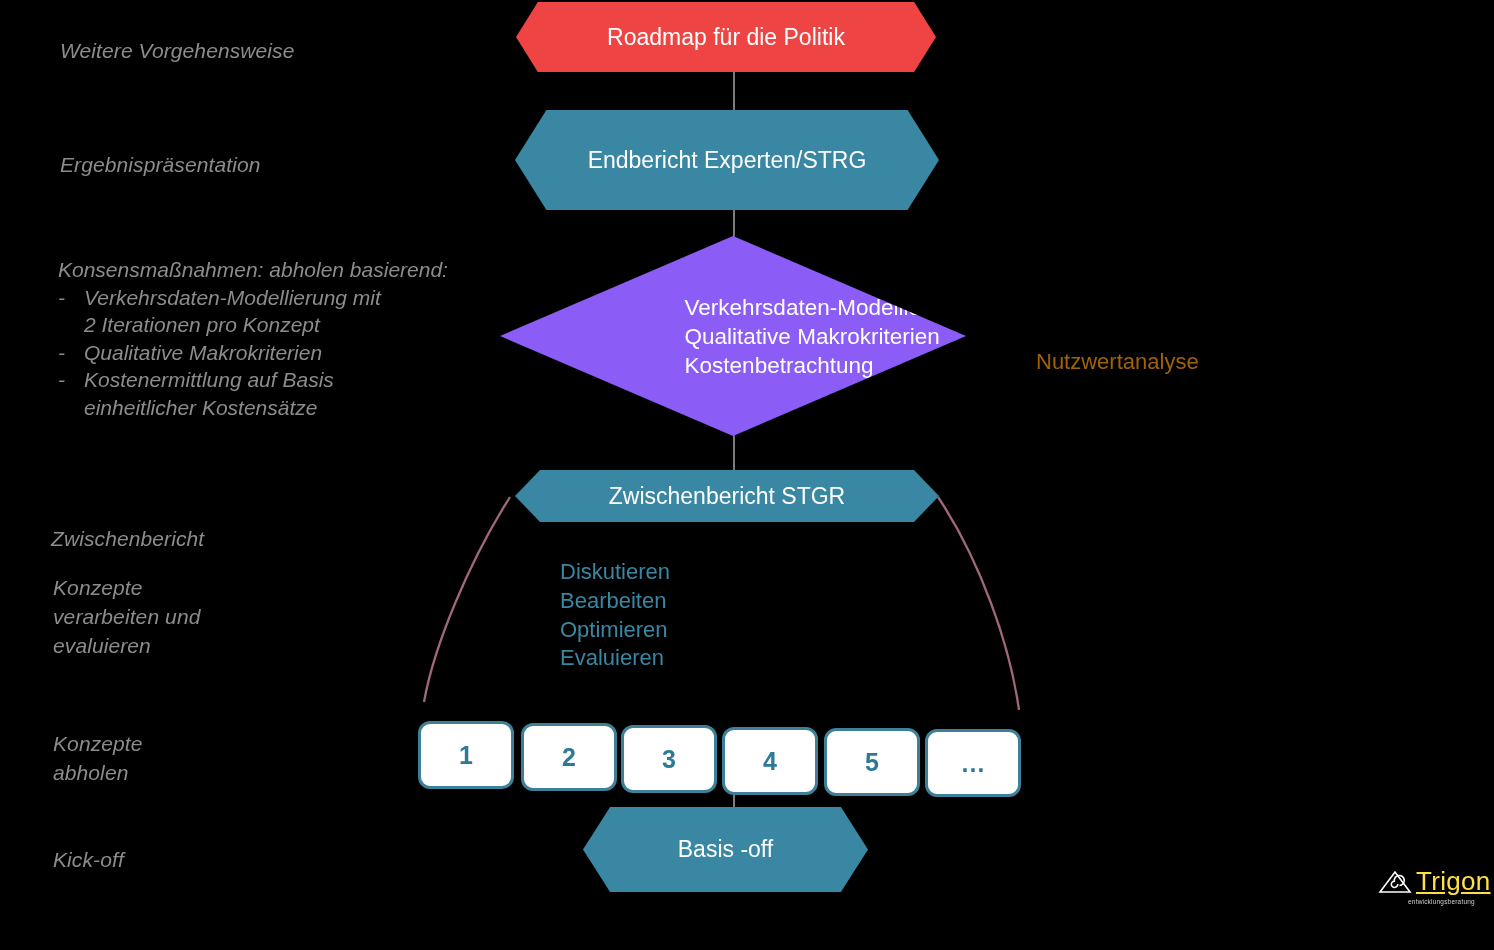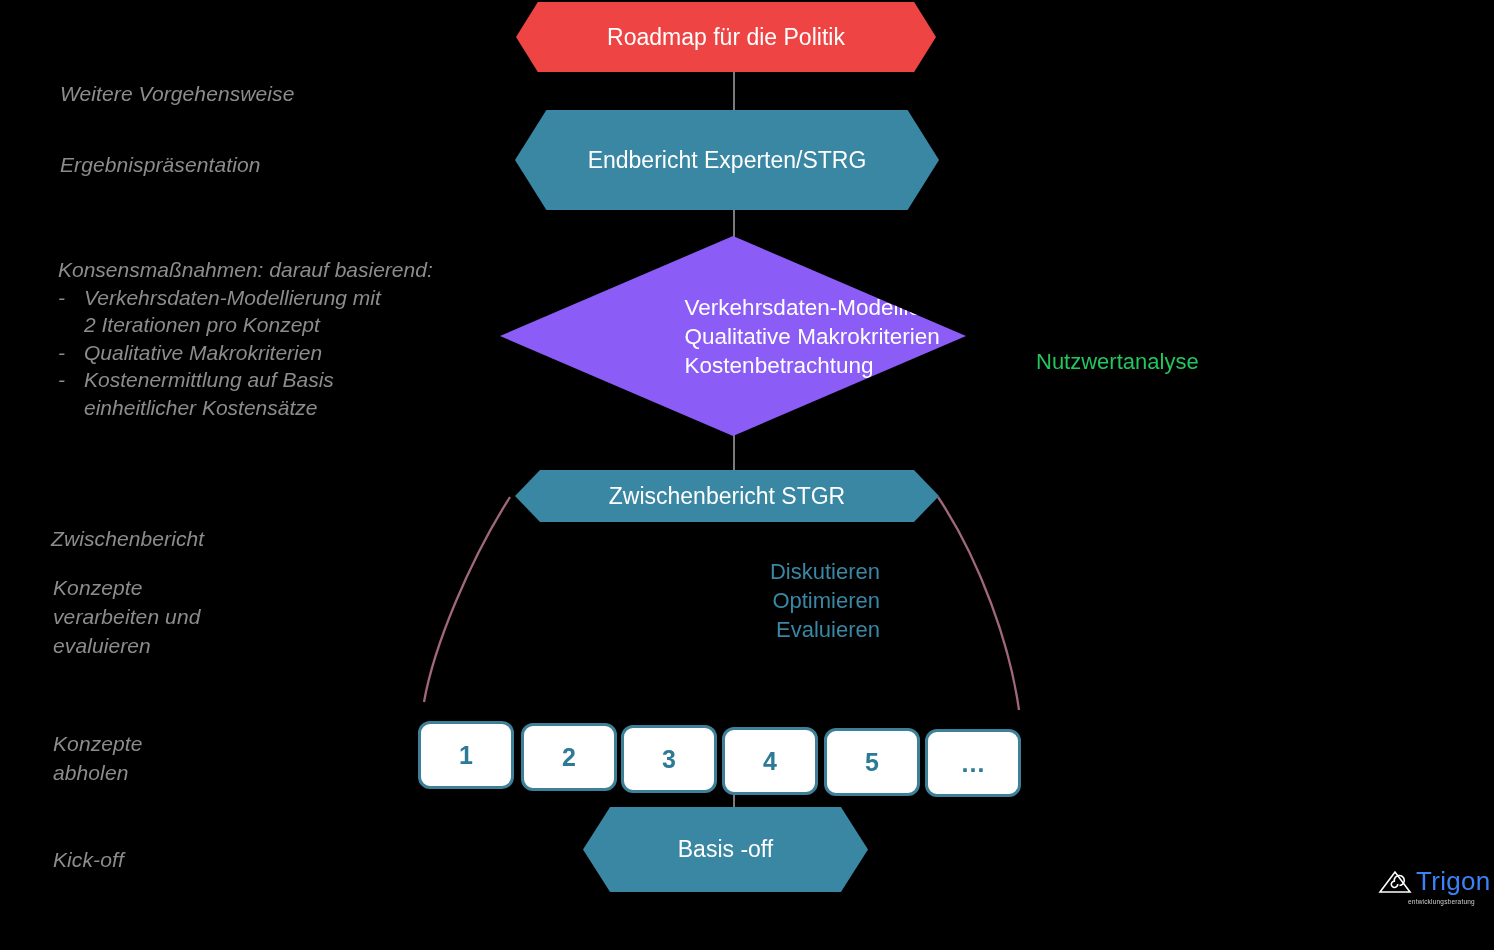--- a/index.html
+++ b/index.html
@@ -105,21 +105,21 @@
     width: 2px;
     background: #7b7b7b;
   }
 
   
   .activities {
     position: absolute;
     left: 560px;
     top: 558px;
     width: 320px;
-    text-align: right;
+    text-align: left;
     color: #3a87a4;
     font-size: 22px;
     line-height: 28.8px;
   }
 
   
   .arcs {
     position: absolute;
     left: 0; top: 0;
     width: 1494px; height: 950px;
@@ -141,43 +141,44 @@
     font-size: 25px;
     font-weight: bold;
     box-sizing: border-box;
   }
 
   
   .nutzwert {
     position: absolute;
     left: 1036px;
     top: 349px;
-    color: #22c55e;
+    color: #a16207;
     font-size: 22px;
     text-align: right;
   }
 
   
   .logo {
     position: absolute;
     left: 1378px;
     top: 866px;
     width: 116px;
     height: 56px;
   }
   .logo-row {
     display: flex;
     align-items: center;
   }
   .logo-mark { flex: 0 0 auto; }
   .logo-word {
-    color: #3b82f6;
+    color: #fde047;
     font-size: 26px;
     letter-spacing: 0.3px;
     margin-left: 4px;
+    text-decoration: underline;
   }
   .logo-sub {
     color: #cfcfcf;
     font-size: 6.5px;
     letter-spacing: 0.2px;
     margin-left: 30px;
     margin-top: 1px;
     white-space: nowrap;
   }
 </style>
@@ -189,32 +190,32 @@
   <svg class="arcs" viewBox="0 0 1494 950">
     <path d="M 510 497 C 470 560, 434 645, 424 702" fill="none" stroke="#a06878" stroke-width="2.3"></path>
     <path d="M 938 497 C 980 560, 1010 645, 1019 710" fill="none" stroke="#a06878" stroke-width="2.3"></path>
   </svg>
 
   <div class="connector" style="left:733px; top:70px; height:44px;"></div>
   <div class="connector" style="left:733px; top:206px; height:36px;"></div>
   <div class="connector" style="left:733px; top:424px; height:50px;"></div>
   <div class="connector" style="left:733px; top:789px; height:24px;"></div>
 
-  <div class="stage-label" style="left:60px; top:36px;margin-top:43px;">Weitere Vorgehensweise</div>
+  <div class="stage-label" style="left:60px; top:36px;">Weitere Vorgehensweise</div>
   <div class="stage-label" style="left:60px; top:150px;">Ergebnispräsentation</div>
   <div class="stage-label" style="left:51px; top:524px;">Zwischenbericht</div>
   <div class="stage-label" style="left:53px; top:573px;">Konzepte
 verarbeiten und
 evaluieren</div>
   <div class="stage-label" style="left:53px; top:729px;">Konzepte
 abholen</div>
   <div class="stage-label" style="left:53px; top:845px;">Kick-off</div>
 
   <div class="consensus">
-    <span class="head">Konsensmaßnahmen: darauf basierend:</span>
+    <span class="head">Konsensmaßnahmen: abholen basierend:</span>
     <div class="bullet-row">
       <span class="dash">-</span>
       <span class="btext">Verkehrsdaten-Modellierung mit
     2 Iterationen pro Konzept</span>
     </div>
     <div class="bullet-row">
       <span class="dash">-</span>
       <span class="btext">Qualitative Makrokriterien</span>
     </div>
     <div class="bullet-row">
@@ -237,20 +238,21 @@
 Qualitative Makrokriterien
 Kostenbetrachtung</span>
   </div>
 
   <div class="hexagon hex-zwischen">
     <span>Zwischenbericht STGR</span>
   </div>
 
   <div class="activities">
     <div>Diskutieren</div>
+    <div>Bearbeiten</div>
     <div>Optimieren</div>
     <div>Evaluieren</div>
   </div>
 
   <div class="concept-box" style="left:418px; top:721px;">
     <span>1</span>
   </div>
   <div class="concept-box" style="left:521px; top:723px;">
     <span>2</span>
   </div>

